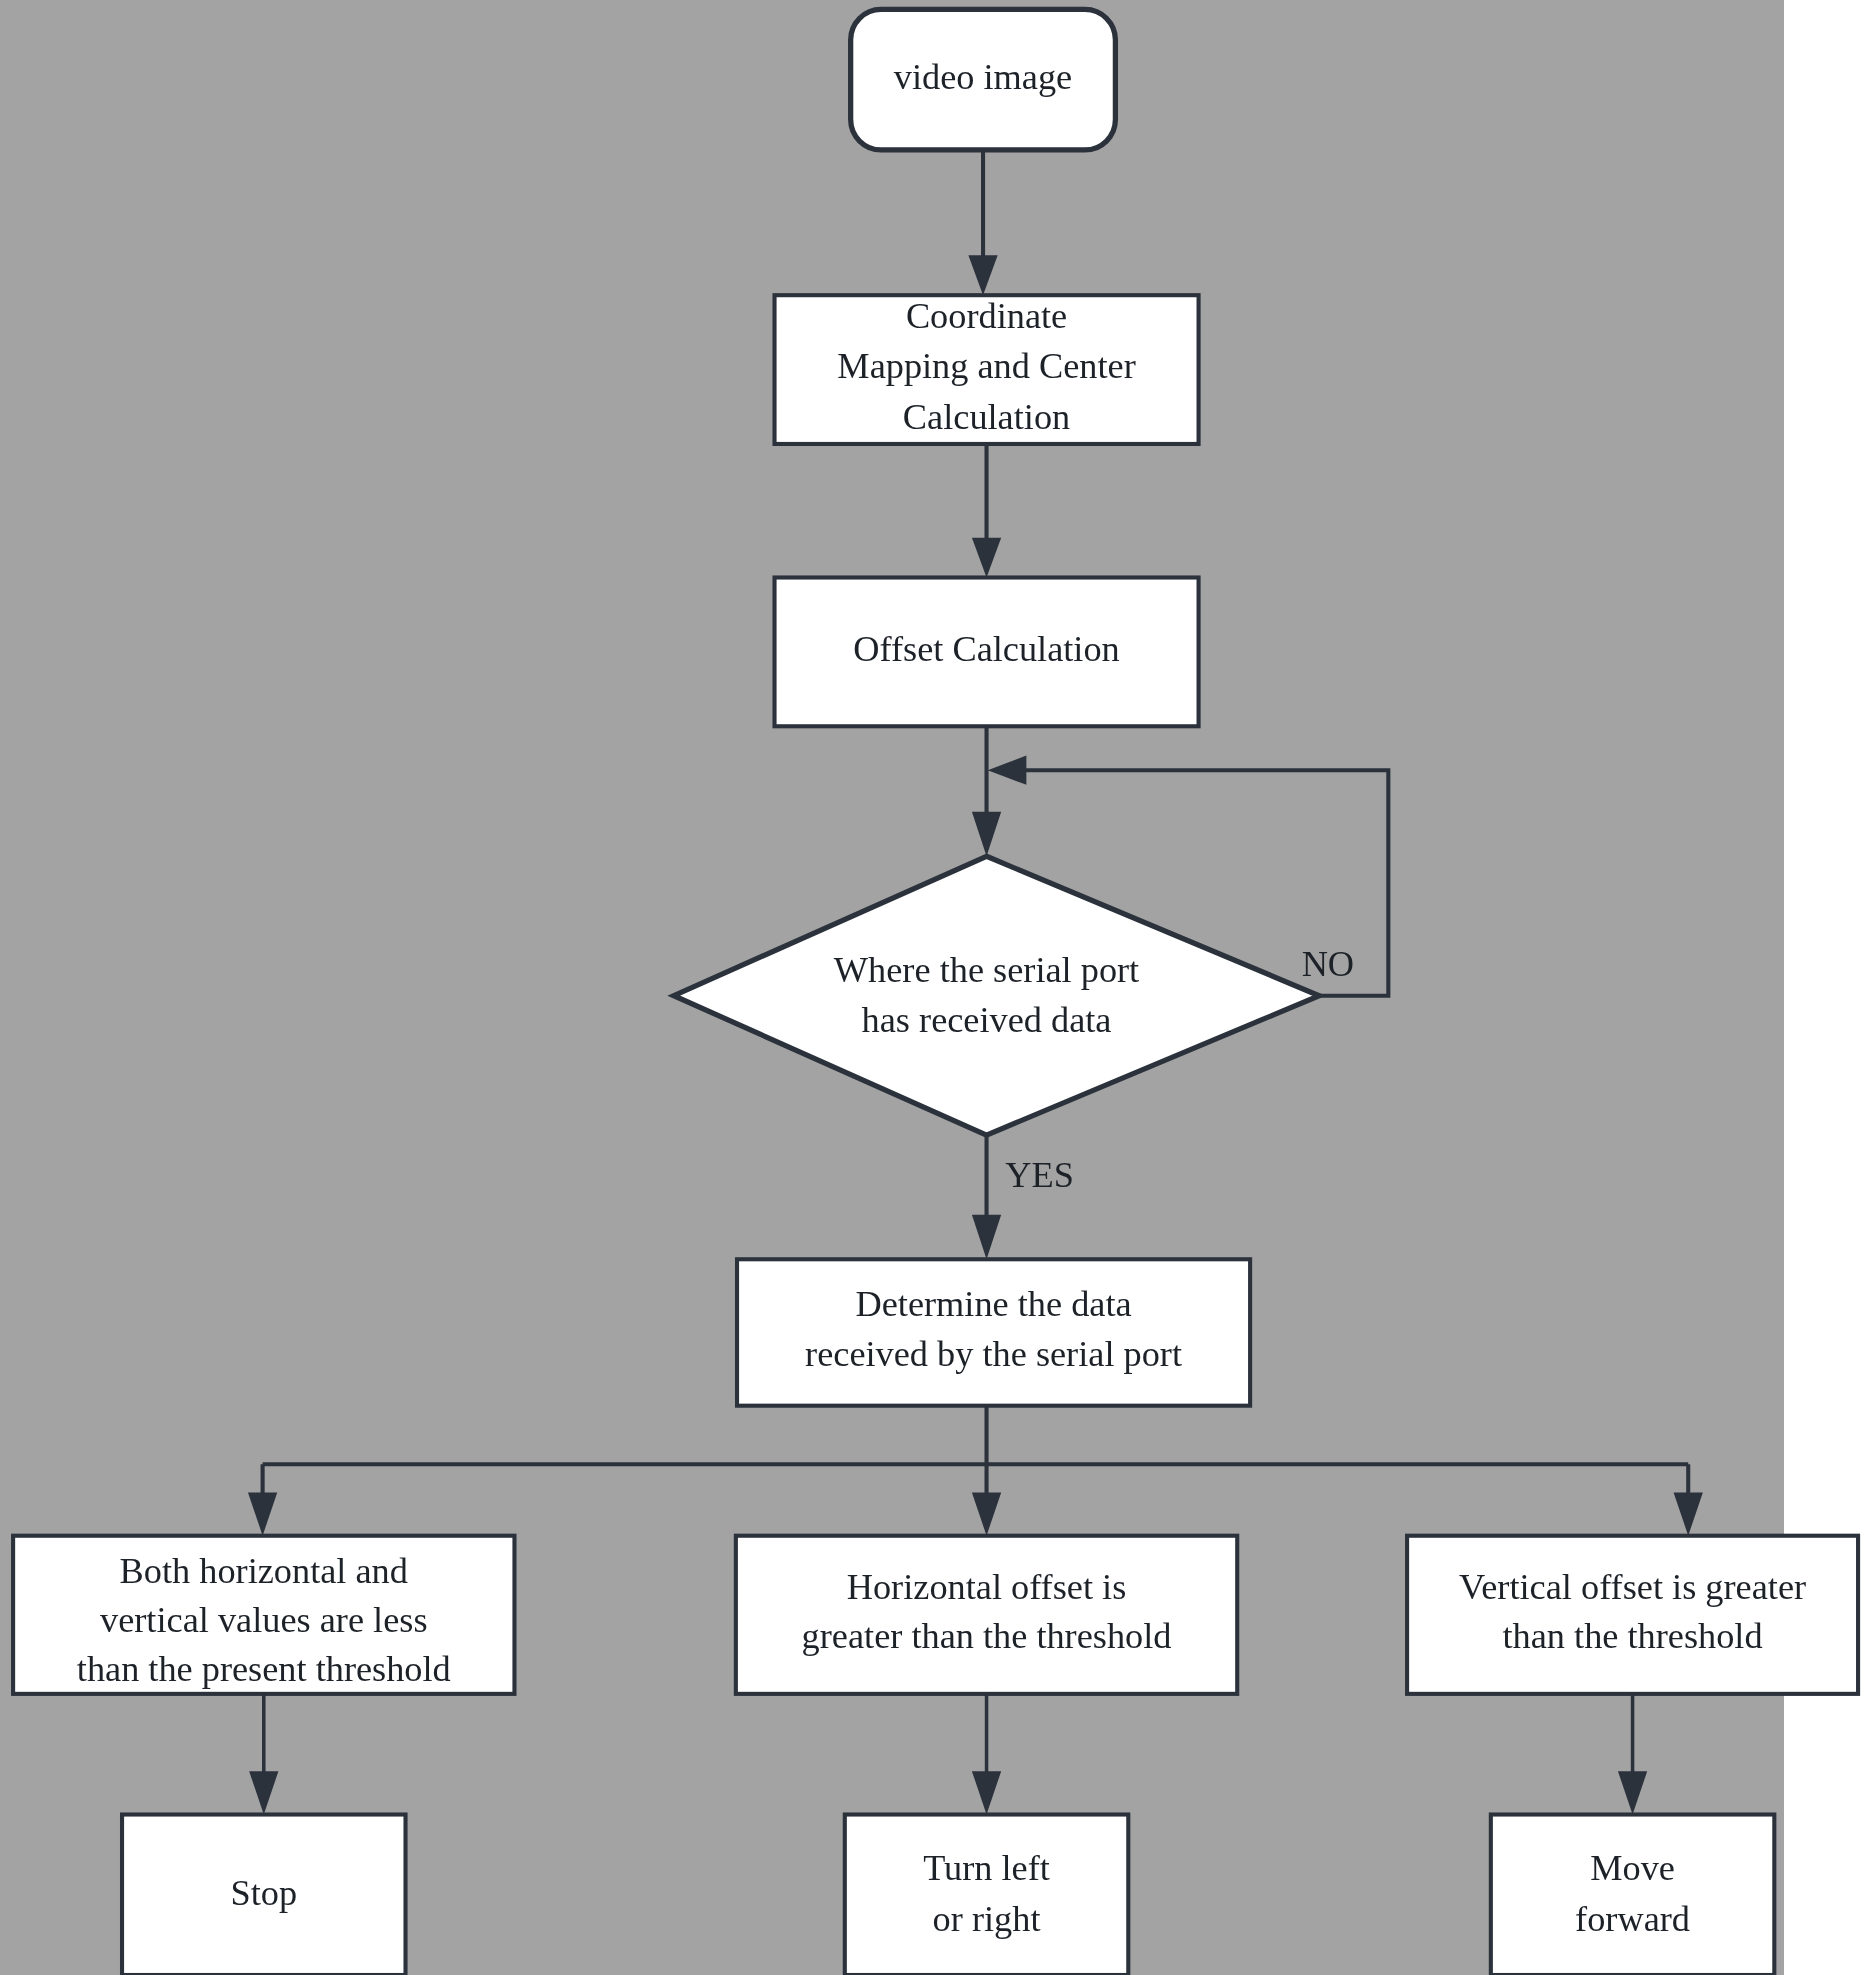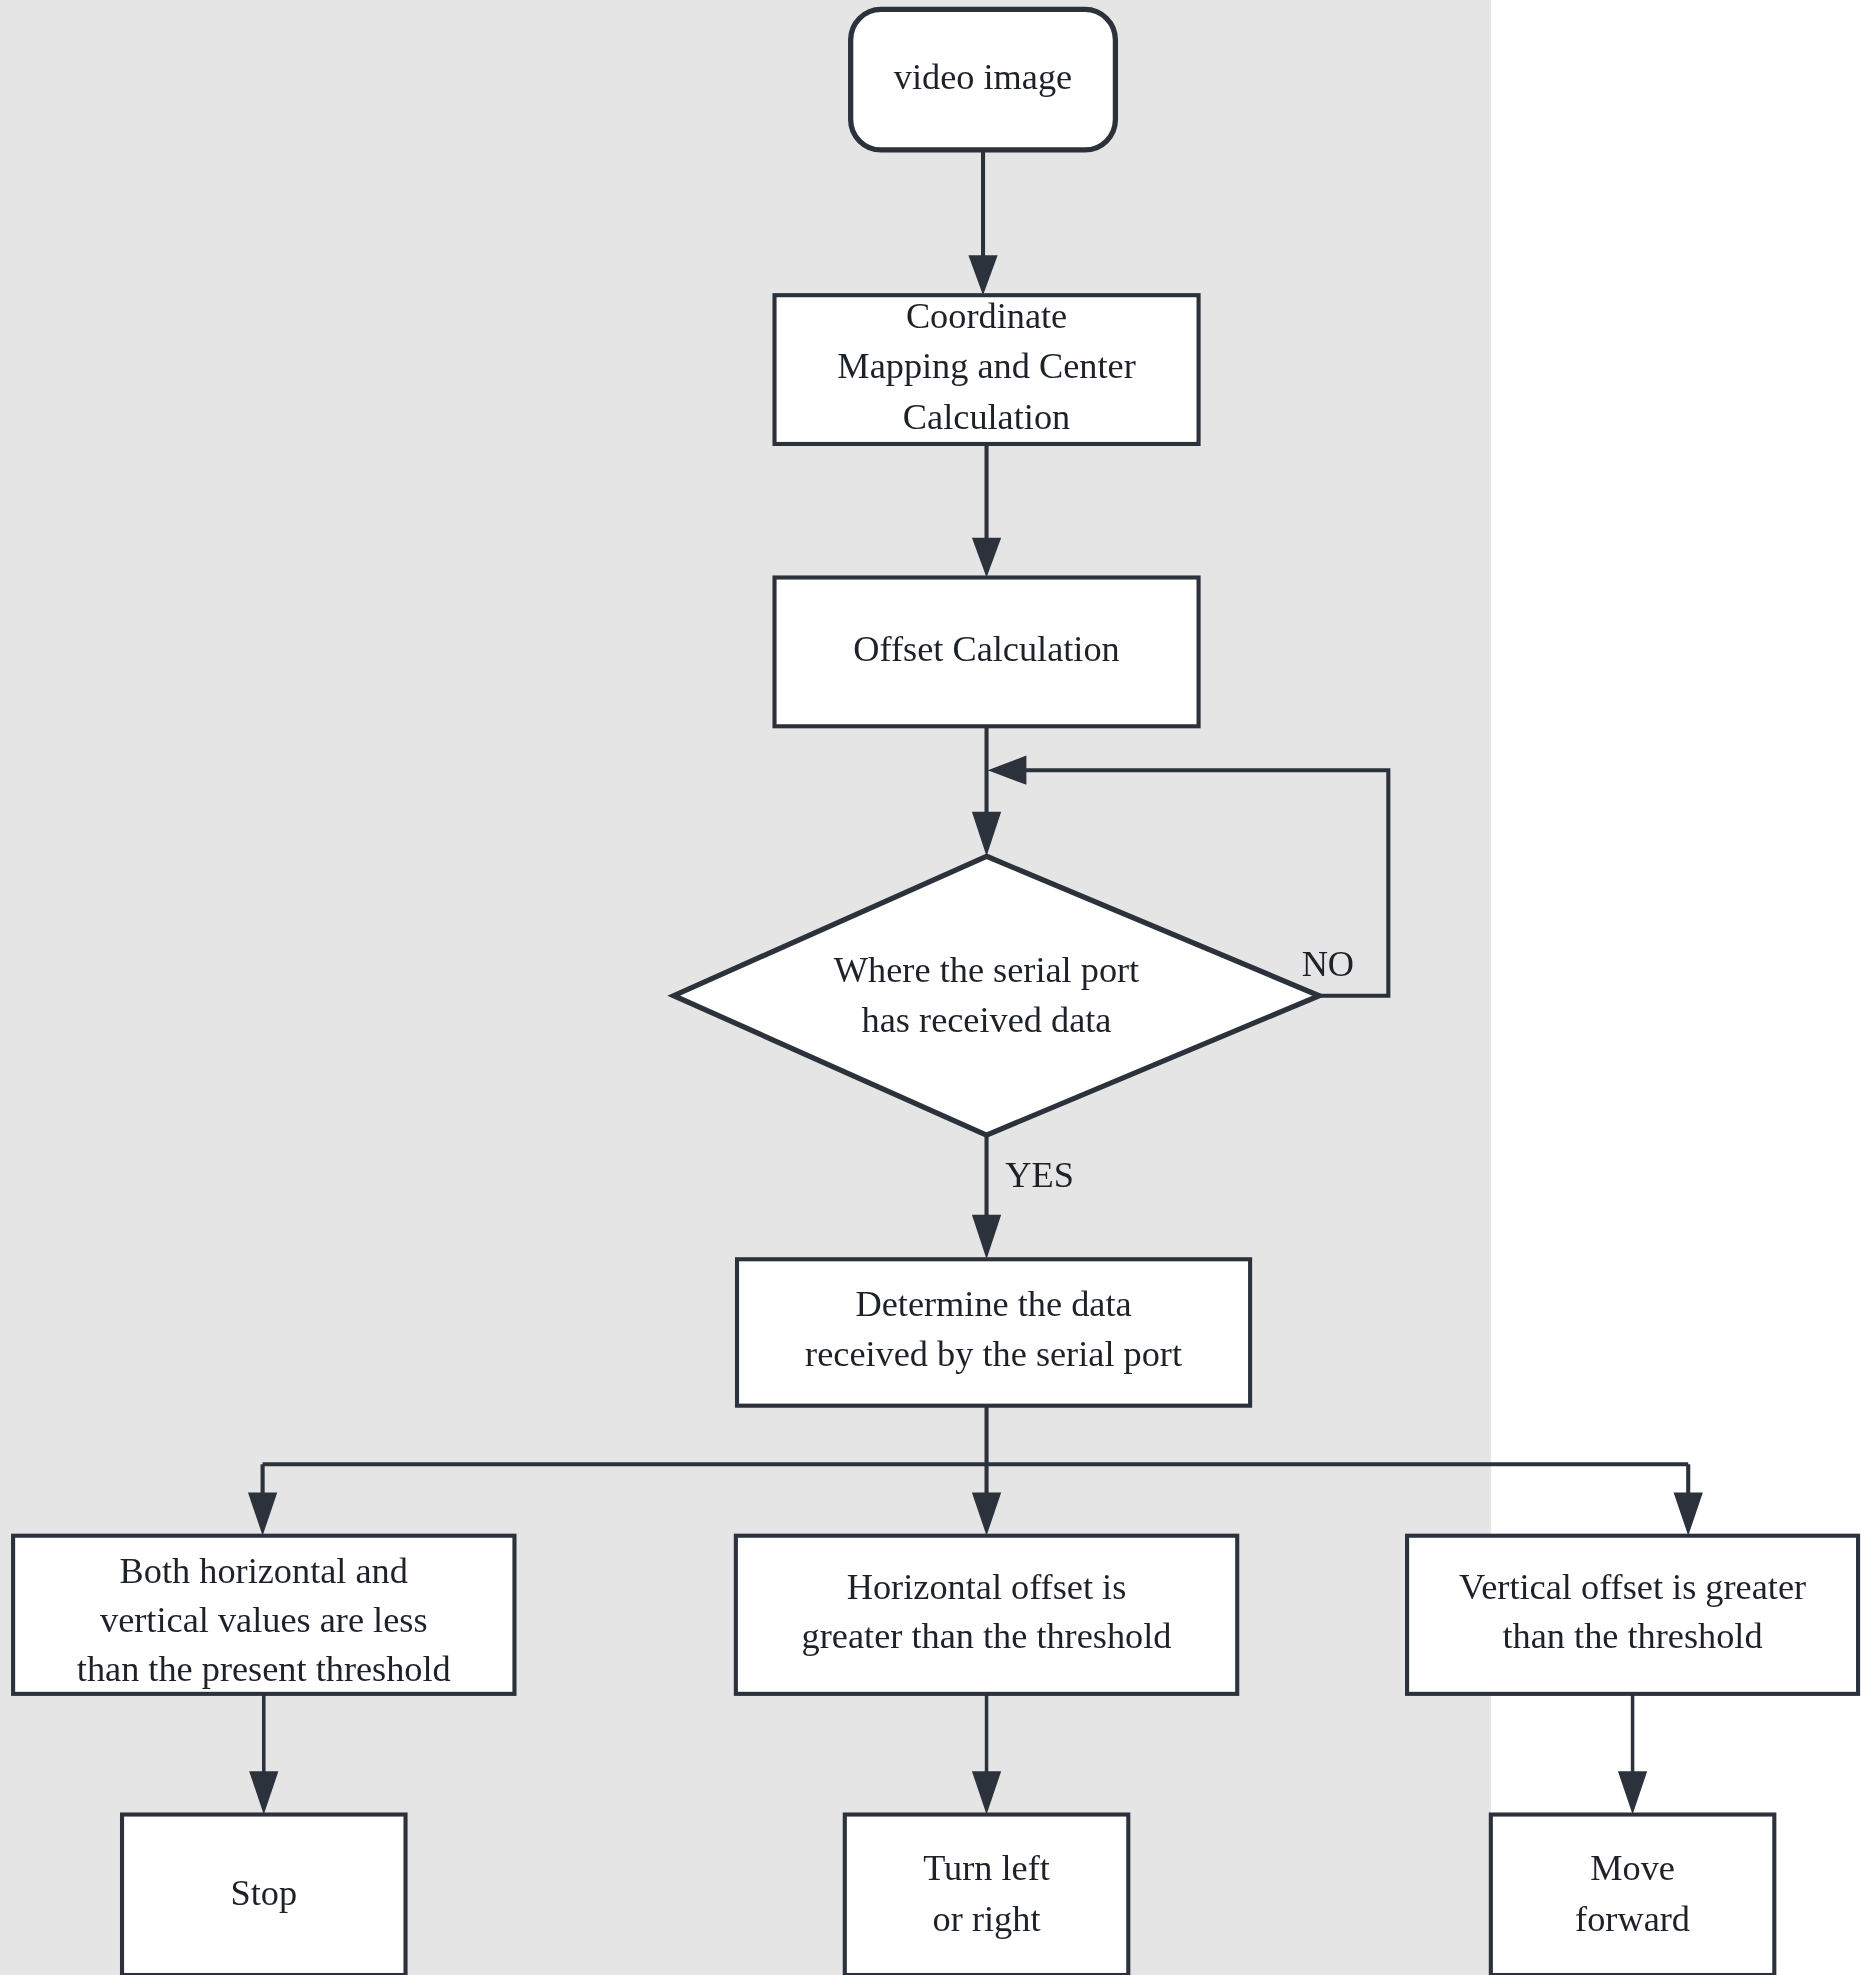--- a/index.html
+++ b/index.html
@@ -8,23 +8,23 @@
     background: #ffffff;
   }
   body {
     width: 1870px;
     height: 1975px;
     font-family: "Liberation Serif", "DejaVu Serif", serif;
     overflow: hidden;
   }
   #flowchart-root {
     position: relative;
-    width: 1491px;
+    width: 1784px;
     height: 1975px;
-    background: #e5e5e5;
+    background: #a3a3a3;
   }
   svg.chart-surface {
     position: absolute;
     inset: 0;
     width: 1870px;
     height: 1975px;
     display: block;
   }
   .node-shape {
     fill: #ffffff;

